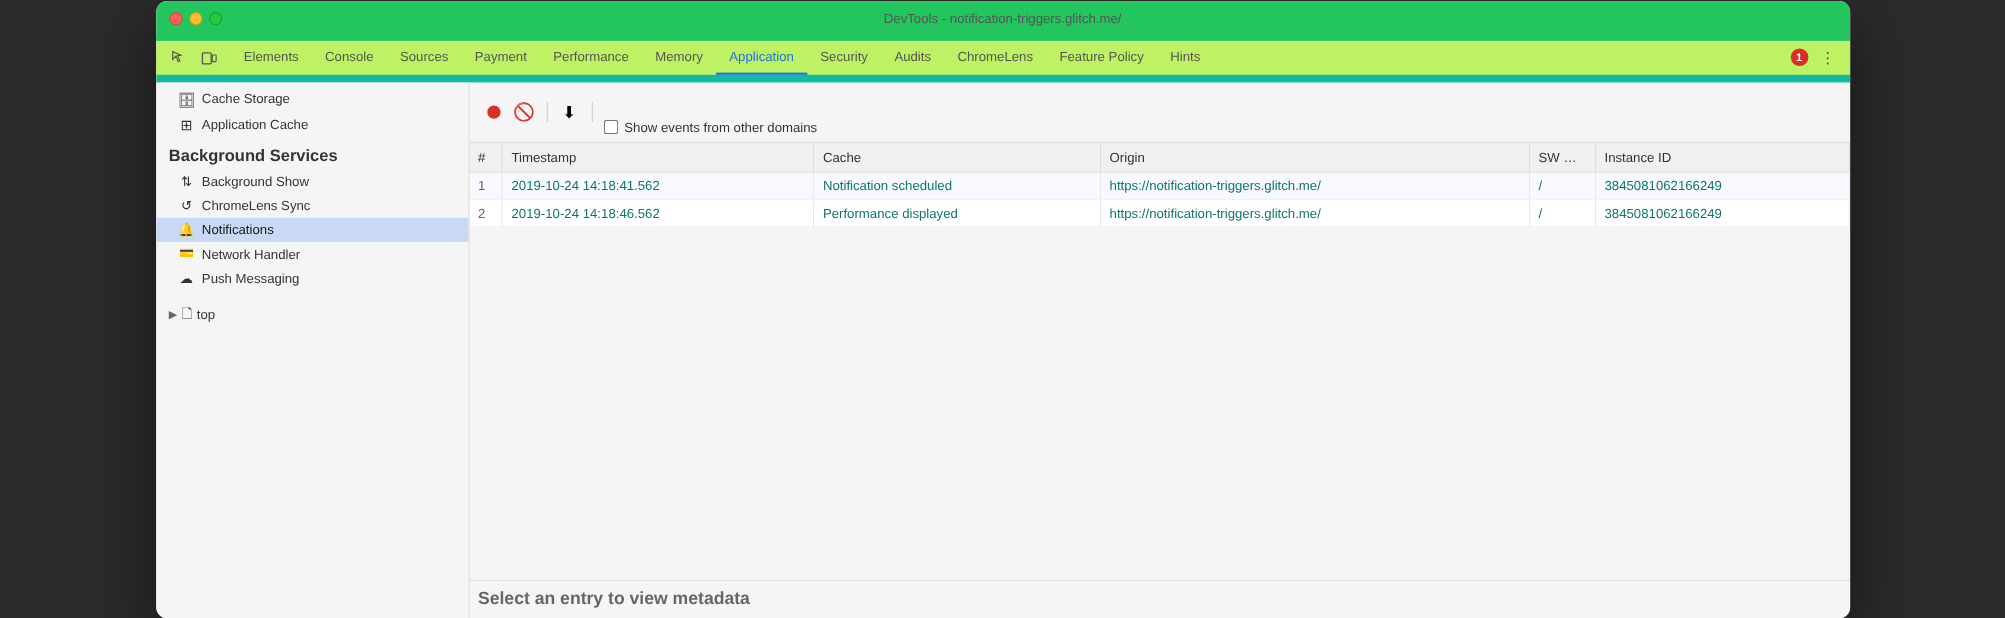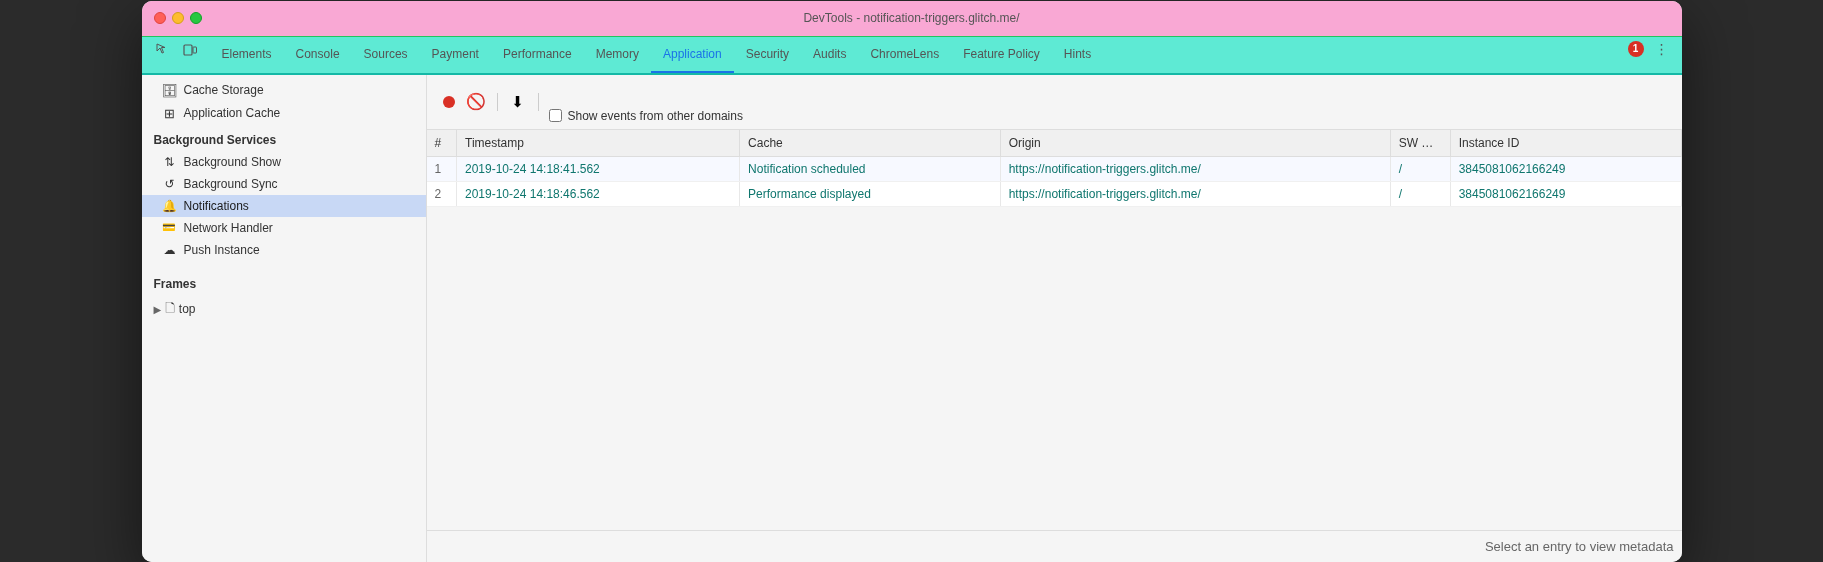--- a/index.html
+++ b/index.html
@@ -12,26 +12,26 @@
       font-family: -apple-system, BlinkMacSystemFont, 'Segoe UI', sans-serif;
     }
     .window {
       width: 1540px;
       background: #f5f5f5;
       border-radius: 10px;
       overflow: hidden;
       box-shadow: 0 20px 60px rgba(0,0,0,0.5);
     }
     .titlebar {
-      background: #f9a8d4;
+      background: #22c55e;
       height: 36px;
       display: flex;
       align-items: center;
       padding: 0 12px;
-      border-bottom: 1px solid #22c55e;
+      border-bottom: 3px solid #22c55e;
       position: relative;
     }
     .traffic-lights {
       display: flex;
       gap: 6px;
       align-items: center;
     }
     .traffic-light {
       width: 12px;
       height: 12px;
@@ -41,24 +41,24 @@
     .traffic-light.minimize { background: #febc2e; border: 1px solid #d4a017; }
     .traffic-light.maximize { background: #28c840; border: 1px solid #14a129; }
     .titlebar-title {
       position: absolute;
       left: 50%;
       transform: translateX(-50%);
       font-size: 12px;
       color: #555;
     }
     .devtools-tabs {
-      background: #5eead4;
-      border-bottom: 2px solid #14b8a6;
-      display: flex;
-      align-items: flex-start;
+      background: #bef264;
+      border-bottom: 7px solid #14b8a6;
+      display: flex;
+      align-items: center;
       height: 38px;
       padding: 0 8px;
     }
     .devtools-icons {
       display: flex;
       align-items: center;
       gap: 4px;
       margin-right: 8px;
     }
     .icon-btn {
@@ -144,21 +144,21 @@
       background: #c8d8f5;
       color: #1a1a1a;
     }
     .sidebar-item .item-icon {
       font-size: 13px;
       width: 16px;
       text-align: center;
       flex-shrink: 0;
     }
     .sidebar-group-label {
-      font-size: 12px;
+      font-size: 15px;
       color: #333;
       padding: 8px 12px 4px 12px;
       font-weight: 600;
     }
     .frames-section {
       margin-top: 8px;
     }
     .frames-item {
       display: flex;
       align-items: center;
@@ -241,23 +241,24 @@
       color: #0f766e;
       white-space: nowrap;
     }
     tr.row-even { background: #fff; }
     tr.row-odd { background: #f7f9ff; }
     .num-col { width: 30px; color: #666; }
     .metadata-bar {
       padding: 8px;
       border-top: 1px solid #ddd;
       background: #f5f5f5;
-      font-size: 13px;
+      font-size: 16px;
       color: #666;
-      text-align: right;
+      text-align: left;
+      font-weight: bold;
     }
   </style>
 </head>
 <body>
 
 <div class="window">
 
   <div class="titlebar">
     <div class="traffic-lights">
       <div class="traffic-light close"></div>
@@ -319,37 +320,36 @@
       </div>
 
       <div class="sidebar-group-label">Background Services</div>
 
       <div class="sidebar-item">
         <span class="item-icon" style="font-size:12px;">⇅</span>
         <span>Background Show</span>
       </div>
       <div class="sidebar-item">
         <span class="item-icon" style="font-size:12px;">↺</span>
-        <span>Background Sync</span>
+        <span>ChromeLens Sync</span>
       </div>
       <div class="sidebar-item active">
         <span class="item-icon" style="font-size:12px;">🔔</span>
         <span>Notifications</span>
       </div>
       <div class="sidebar-item">
         <span class="item-icon" style="font-size:11px;">💳</span>
         <span>Network Handler</span>
       </div>
       <div class="sidebar-item">
         <span class="item-icon" style="font-size:12px;">☁</span>
-        <span>Push Instance</span>
+        <span>Push Messaging</span>
       </div>
 
       <div class="frames-section">
-        <div class="sidebar-group-label">Frames</div>
         <div class="frames-item">
           <span class="chevron">▶</span>
           <span style="font-size:12px;">🗋</span>
           <span>top</span>
         </div>
       </div>
     </div>
 
     <div class="main-panel">
 

